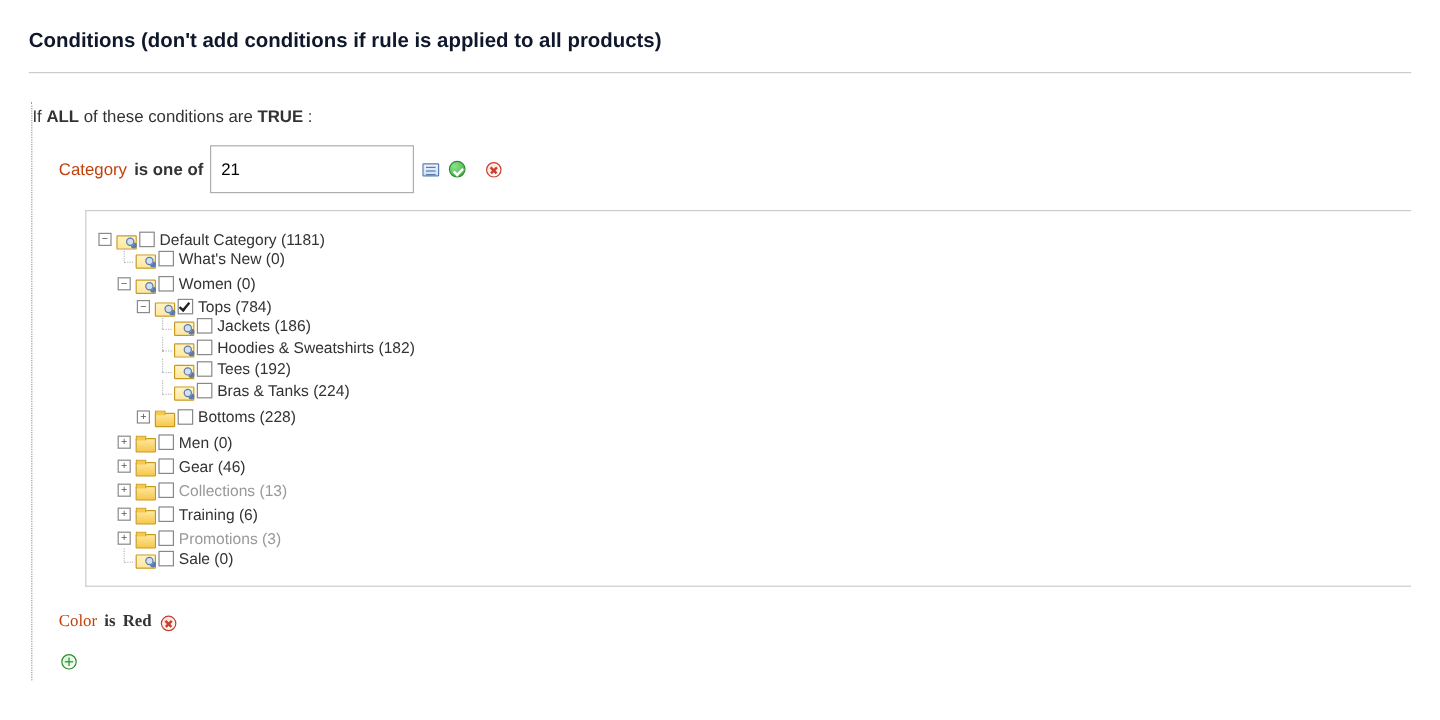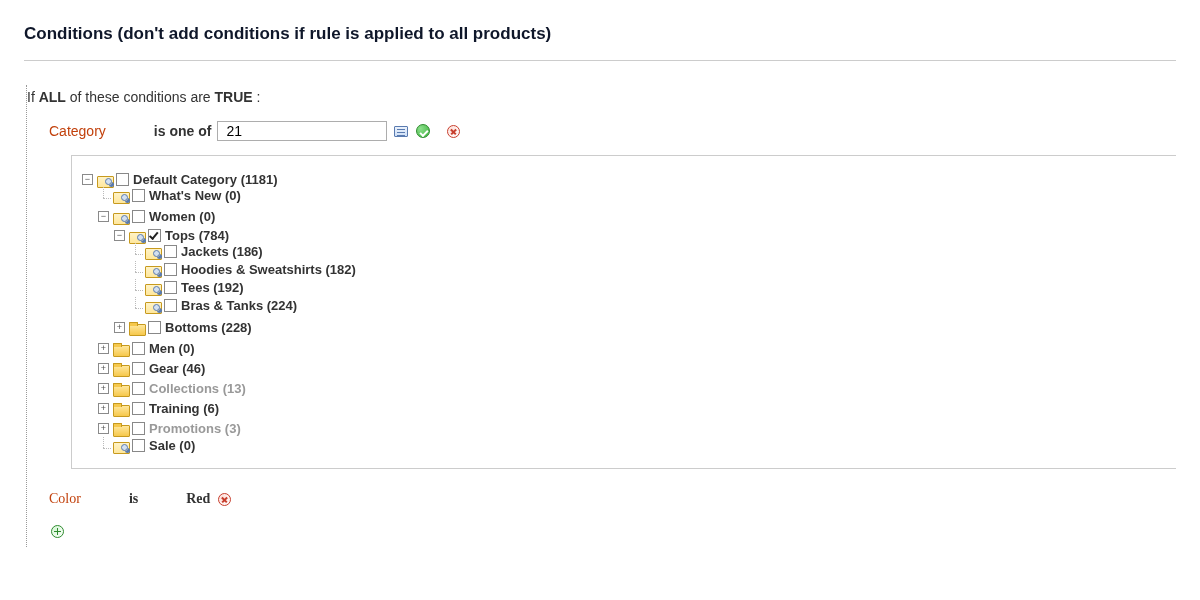--- a/index.html
+++ b/index.html
@@ -30,24 +30,24 @@
   }
   .cond-sentence b { font-weight: 700; }
   .cond-row {
     display: flex;
     align-items: center;
     gap: 6px;
     padding: 2px 0 14px 22px;
     font-size: 14px;
   }
   .label-plain { color: #c2410c; }
-  .label-bold { font-weight: 700; margin-left: 42px; }
+  .label-bold { font-weight: 700; }
   .value-input {
     width: 170px;
-    height: 20px;
+    height: 40px;
     border: 1px solid #adadad;
     padding: 0 8px;
     font-size: 14px;
   }
   .icon-btn {
     display: inline-flex;
     align-items: center;
     justify-content: center;
     width: 16px;
     height: 16px;
@@ -141,21 +141,21 @@
     box-shadow: 3px 3px 0 -1px #5a7bb0;
   }
   .cb {
     width:13px; height:13px; border:1px solid #888; background:#fff; flex:0 0 13px;
     display:inline-flex; align-items:center; justify-content:center; cursor:pointer;
   }
   .cb.checked::after {
     content:""; width:7px; height:3px; border-left:2px solid #222; border-bottom:2px solid #222;
     transform: rotate(-50deg) translate(0px,-1px);
   }
-  .node-label { color:#333;font-weight:bold; }
+  .node-label { color:#333; }
   .node-label.muted { color:#999; }
   .elbow { display:inline-block; width:11px; height:11px; flex:0 0 11px; position:relative; }
   .elbow::before { content:""; position:absolute; left:5px; top:-3px; width:0; height:11px; border-left:1px dotted #bbb; }
   .elbow::after { content:""; position:absolute; left:5px; top:8px; width:8px; height:0; border-top:1px dotted #bbb; }
   .elbow.end::before { height:11px; }
 
   .cond-simple {
     padding: 2px 0 10px 22px;
     display:flex; align-items:center; gap:6px;
     font-size:14px;

